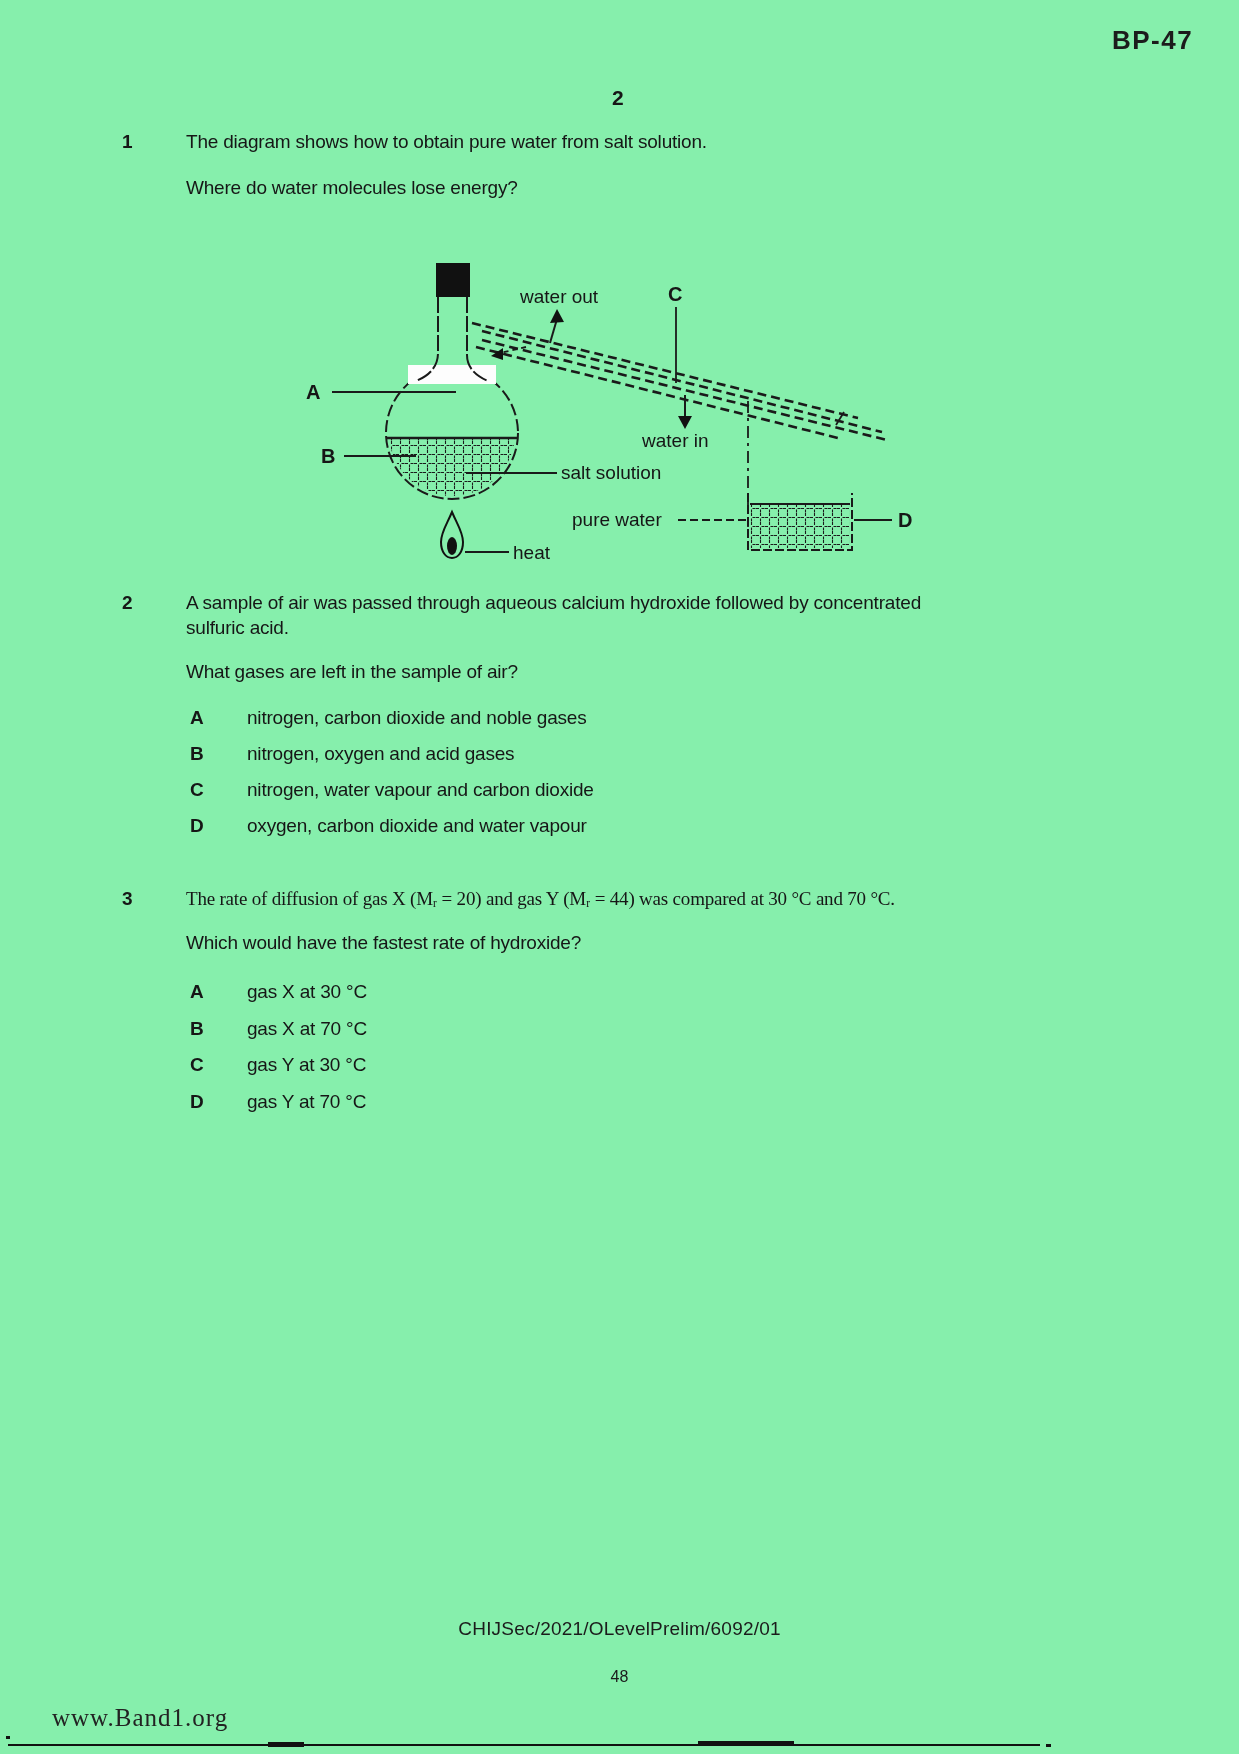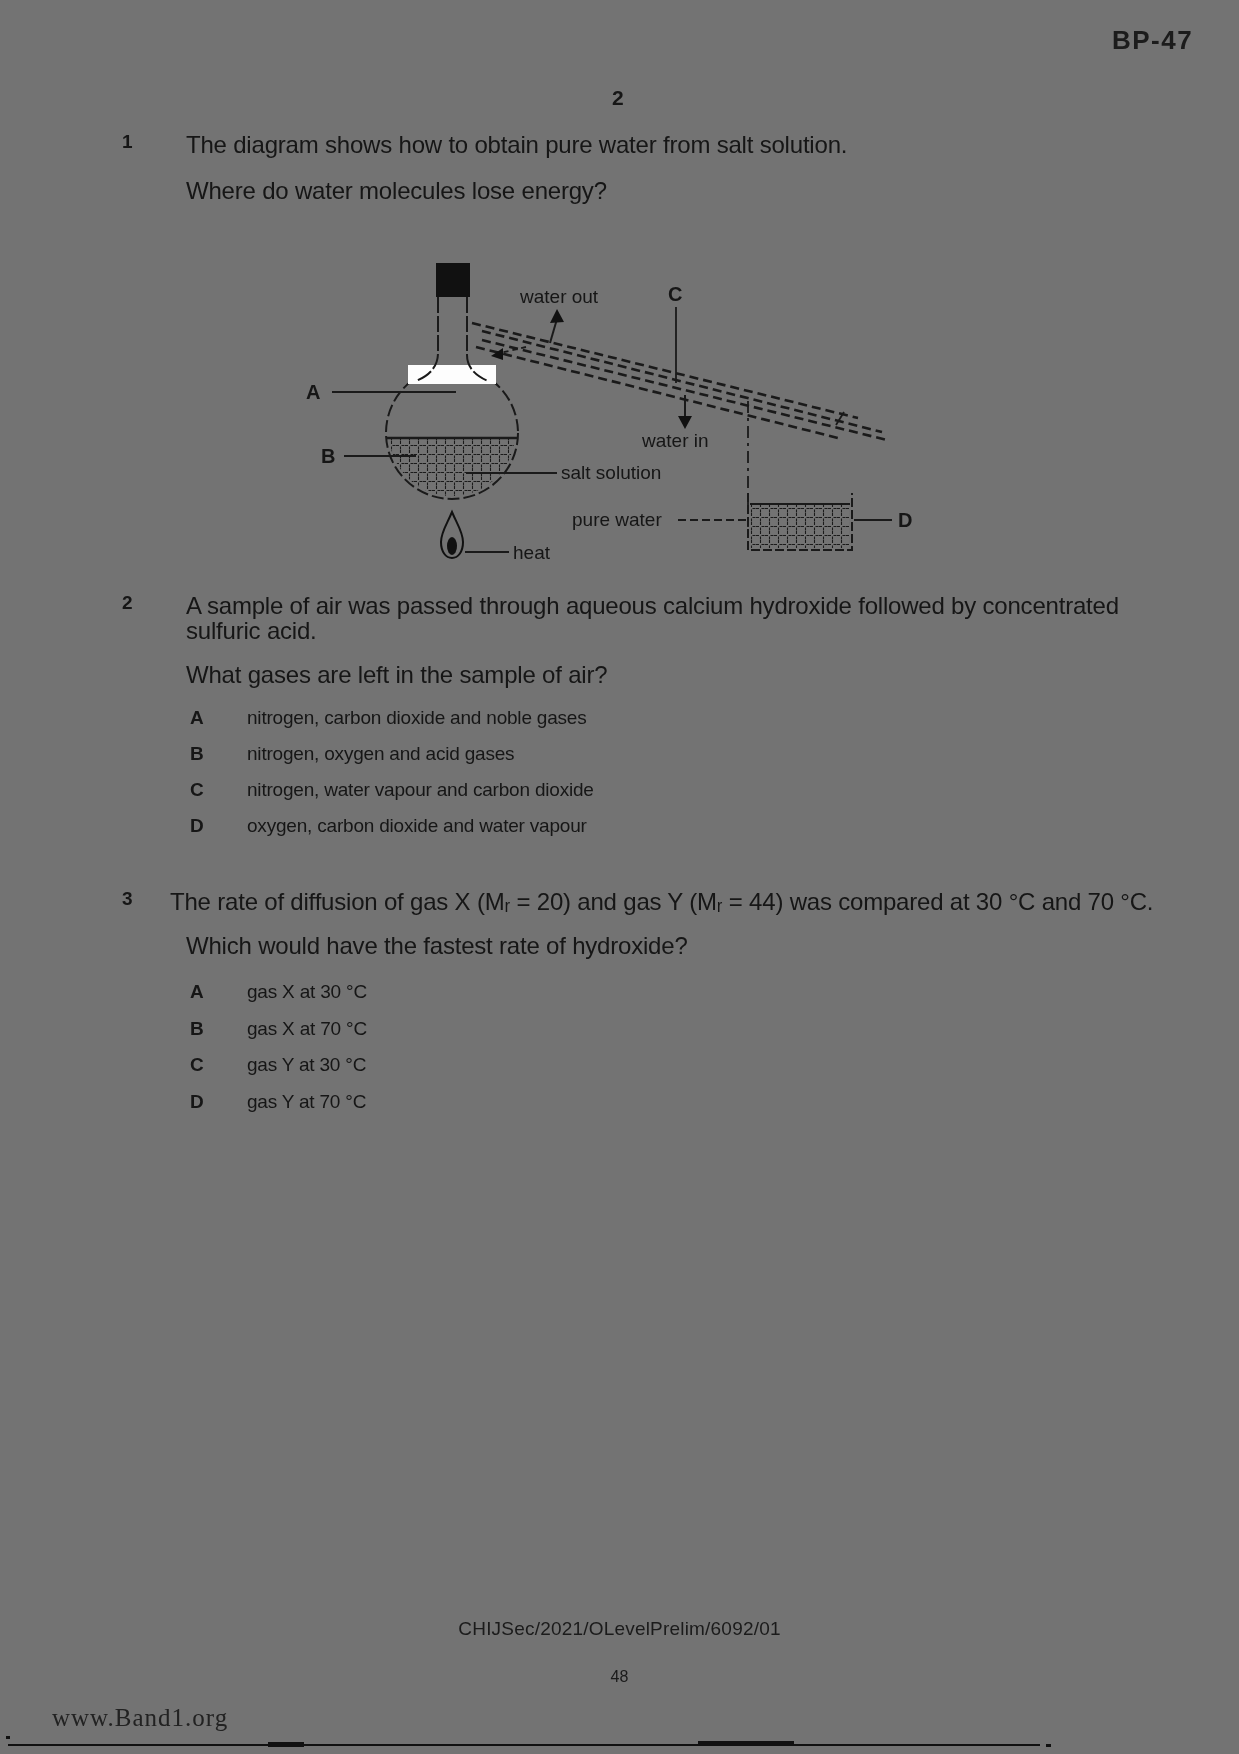--- a/index.html
+++ b/index.html
@@ -1,25 +1,25 @@
 <!DOCTYPE html>
 <html><head>
 <meta charset="utf-8">
 <style>
   html,body{margin:0;padding:0;background:#e8e8e8;}
   .page{
-    position:relative;width:1239px;height:1754px;background:#737373;
+    position:relative;width:1239px;height:1754px;background:#86efac;
     font-family:"Liberation Sans", sans-serif;color:#161616;overflow:hidden;
     margin:0 auto;
   }
   .abs{position:absolute;line-height:1.15;}
   .doc-code{font-size:26px;letter-spacing:1.5px;font-weight:bold;color:#1c1c1c;}
   .page-num{font-size:21px;font-weight:bold;}
   .qnum{font-size:19px;font-weight:bold;}
-  .qtext{font-size:24px;letter-spacing:-0.2px;}
+  .qtext{font-size:19px;letter-spacing:-0.2px;}
   .opt{position:absolute;left:190px;display:flex;font-size:19px;letter-spacing:-0.2px;}
   .opt .letter{width:57px;font-weight:bold;flex:0 0 57px;}
   .footer-line{position:absolute;left:0;width:1239px;text-align:center;color:#1b1b1b;}
   .ref{font-size:19px;letter-spacing:0.2px;}
   .brand{font-size:18px;}
   .fpage{font-size:16px;}
   .watermark{font-family:Liberation Serif, serif;font-size:25px;color:#222;letter-spacing:1px;margin-top:16px;}
   .rule{position:absolute;background:#111;}
   svg text{font-family:"Liberation Sans", sans-serif;fill:#161616;}
   svg .lbl{font-size:19px;}
@@ -124,21 +124,21 @@
   <div class="opt" style="top:779px;">
     <span class="letter">C</span>
     <span>nitrogen, water vapour and carbon dioxide</span>
   </div>
   <div class="opt" style="top:815px;">
     <span class="letter">D</span>
     <span>oxygen, carbon dioxide and water vapour</span>
   </div>
 
   <div class="abs qnum" style="left:122px;top:888px;">3</div>
-  <div class="abs qtext" style="left:170px;top:888px;">The rate of diffusion of gas X (Mᵣ = 20) and gas Y (Mᵣ = 44) was compared at 30 °C and 70 °C.</div>
+  <div class="abs qtext" style="left:186px;top:888px;font-family:Liberation Serif, serif;">The rate of diffusion of gas X (Mᵣ = 20) and gas Y (Mᵣ = 44) was compared at 30 °C and 70 °C.</div>
   <div class="abs qtext" style="left:186px;top:932px;">Which would have the fastest rate of hydroxide?</div>
 
   <div class="opt" style="top:981px;">
     <span class="letter">A</span>
     <span>gas X at 30 °C</span>
   </div>
   <div class="opt" style="top:1018px;">
     <span class="letter">B</span>
     <span>gas X at 70 °C</span>
   </div>

